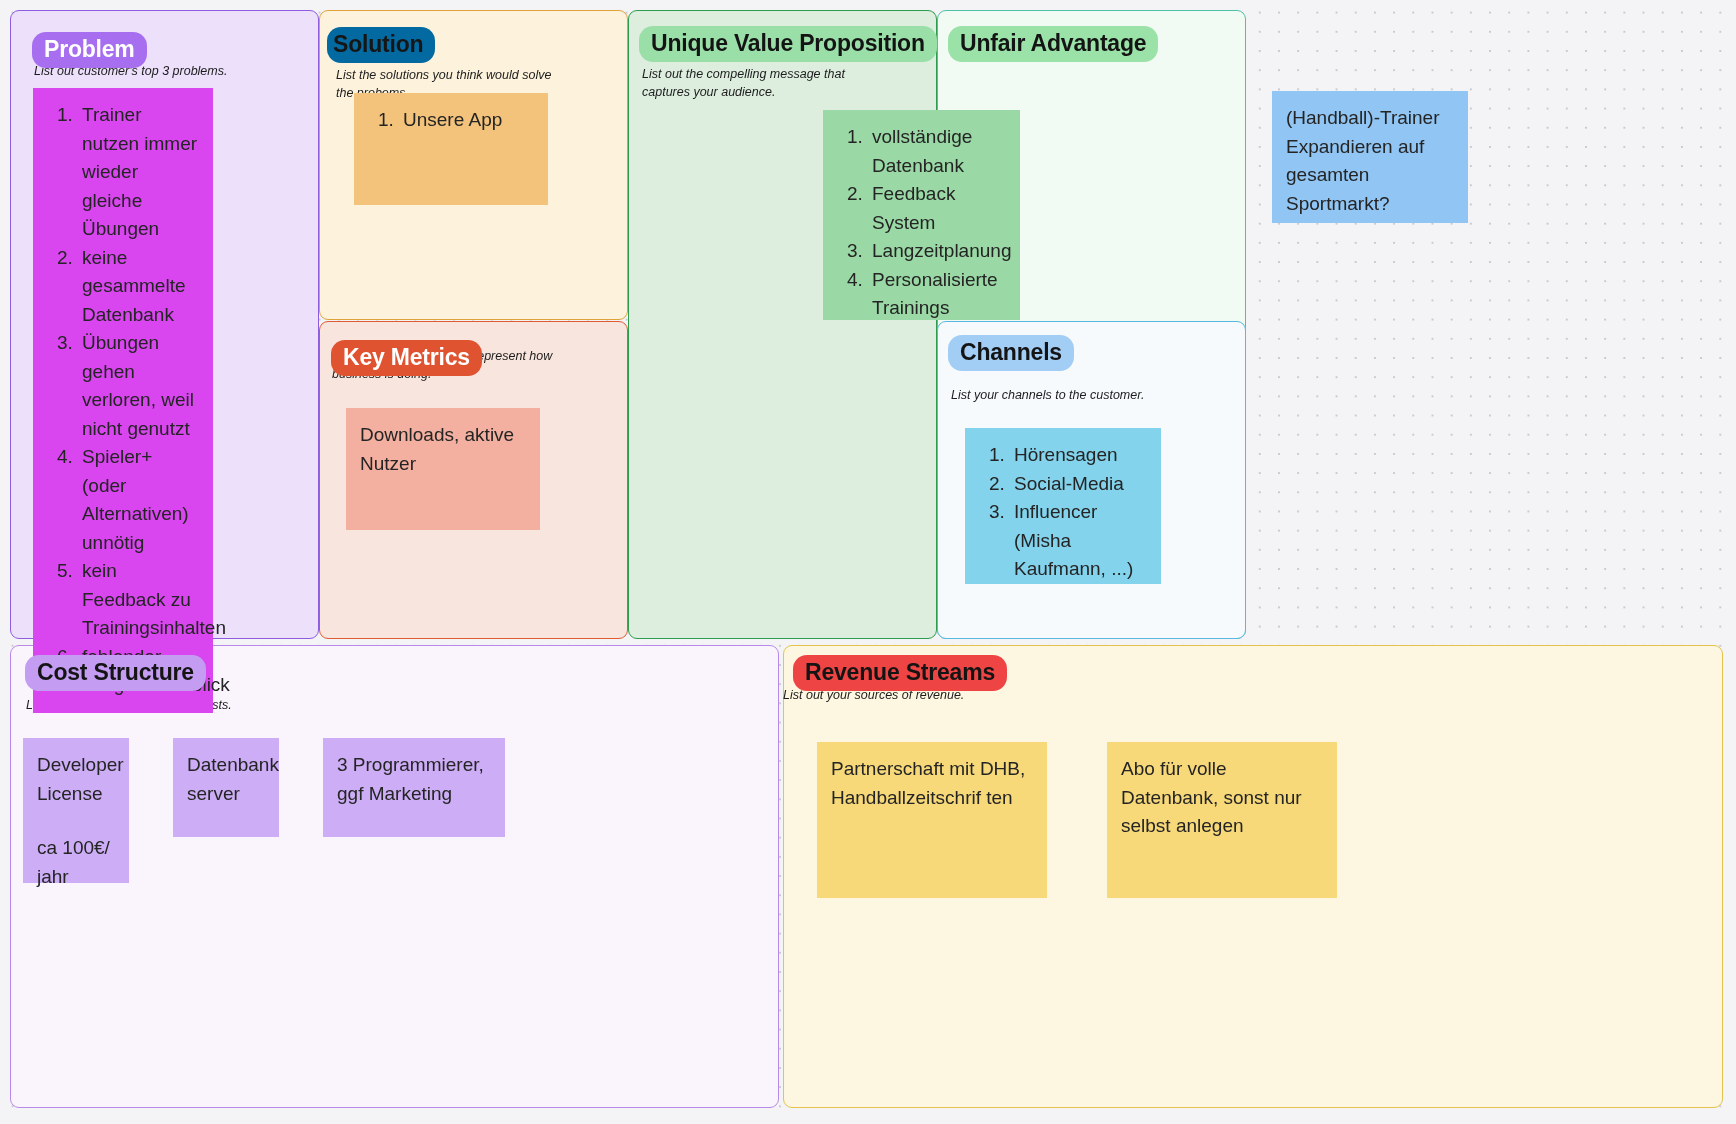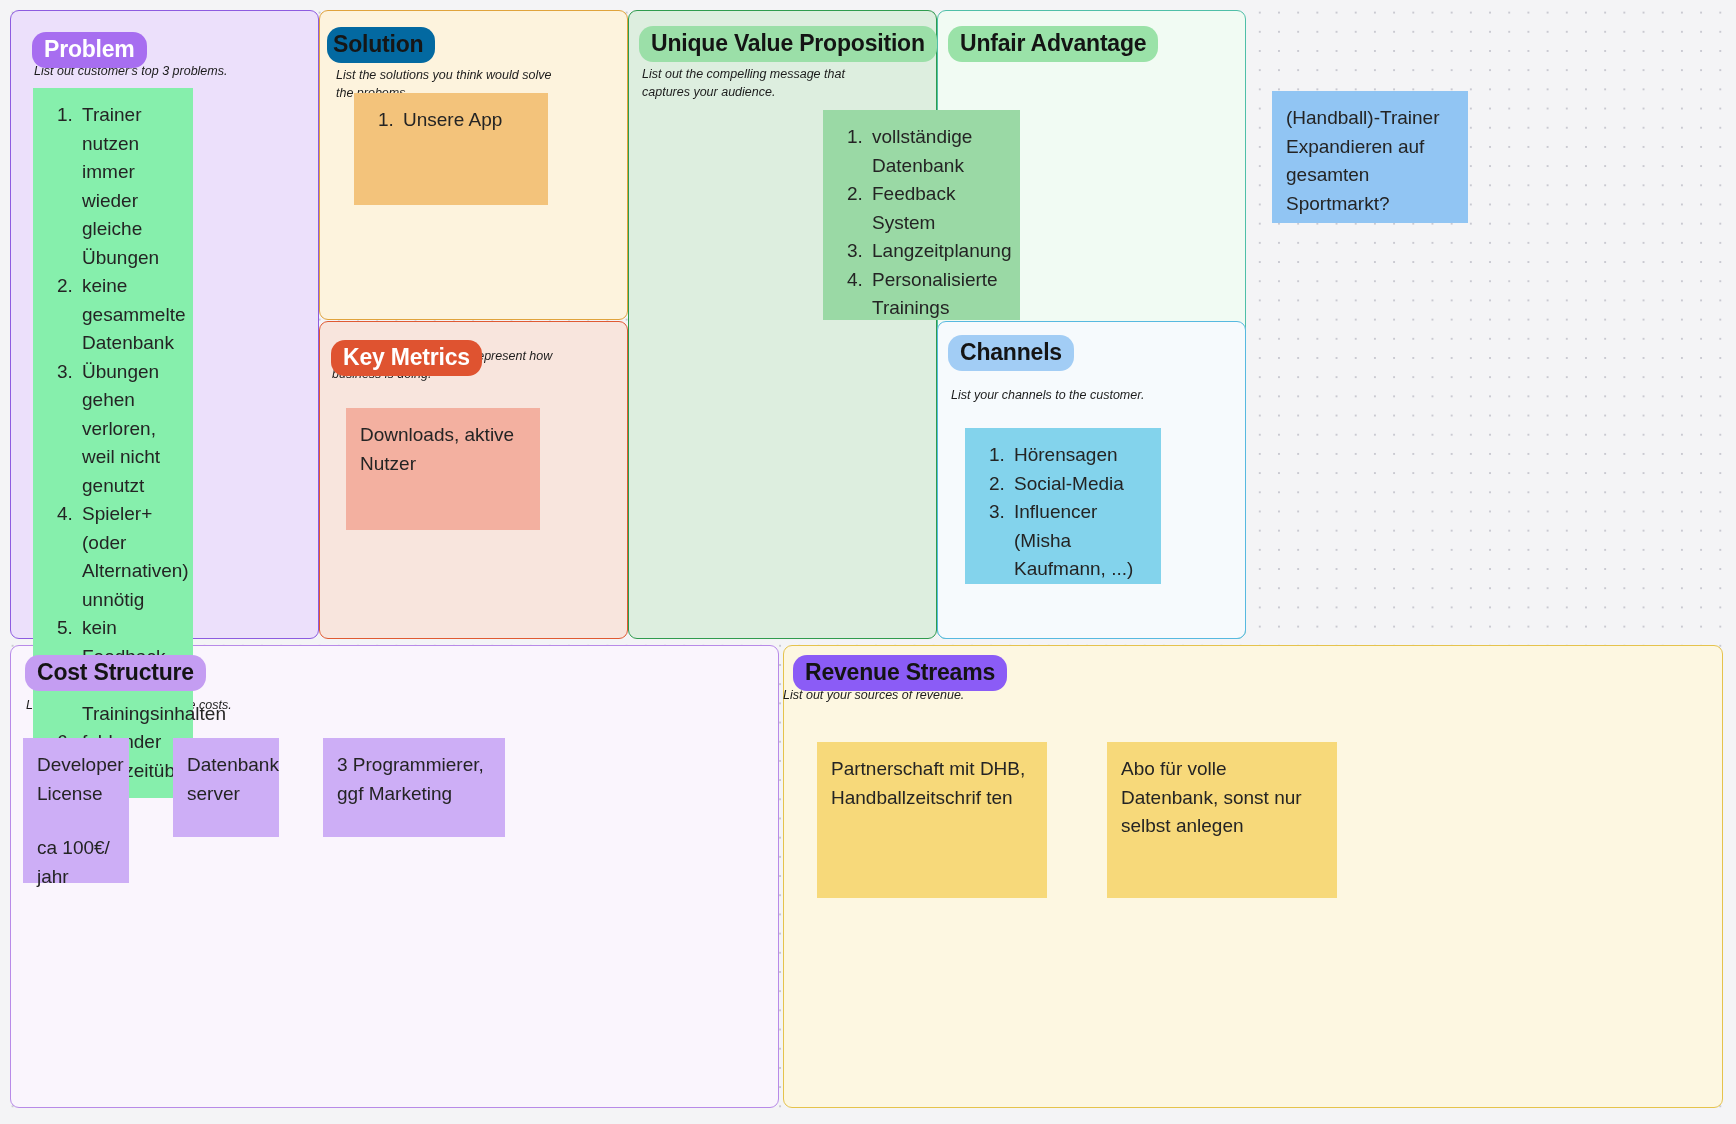--- a/index.html
+++ b/index.html
@@ -90,22 +90,22 @@
     background: #ece0fb;
     border: 1.4px solid #8d5ce0;
   }
   #badge-problem {
     left: 22px; top: 22px;
     background: #a76ef0;
     color: #ffffff;
   }
   #desc-problem { left: 24px; top: 52px; width: 265px; }
   #note-problem {
-    left: 33px; top: 88px; width: 160px; min-height: 470px;
-    background: #86efac;
+    left: 33px; top: 88px; width: 180px; min-height: 470px;
+    background: #d946ef;
   }
 
   
   #panel-solution {
     left: 319px; top: 10px; width: 309px; height: 310px;
   }
   #panel-solution .panel-inner {
     background: #fdf3dd;
     border: 1.4px solid #e0a33c;
   }
@@ -241,21 +241,21 @@
   
   #panel-revenue {
     left: 783px; top: 645px; width: 940px; height: 463px;
   }
   #panel-revenue .panel-inner {
     background: #fdf7e1;
     border: 1.4px solid #e5c34c;
   }
   #badge-revenue {
     left: 10px; top: 10px;
-    background: #8b5cf6;
+    background: #ef4444;
     color: #141414;
   }
   #desc-revenue { left: 0px; top: 41px; width: 300px; }
 
   .rev-note { background: #f7d97a; }
   #note-rev-1 { left: 817px; top: 742px; width: 230px; height: 156px; }
   #note-rev-2 { left: 1107px; top: 742px; width: 230px; height: 156px; }
 </style>
 </head>
 <body>

